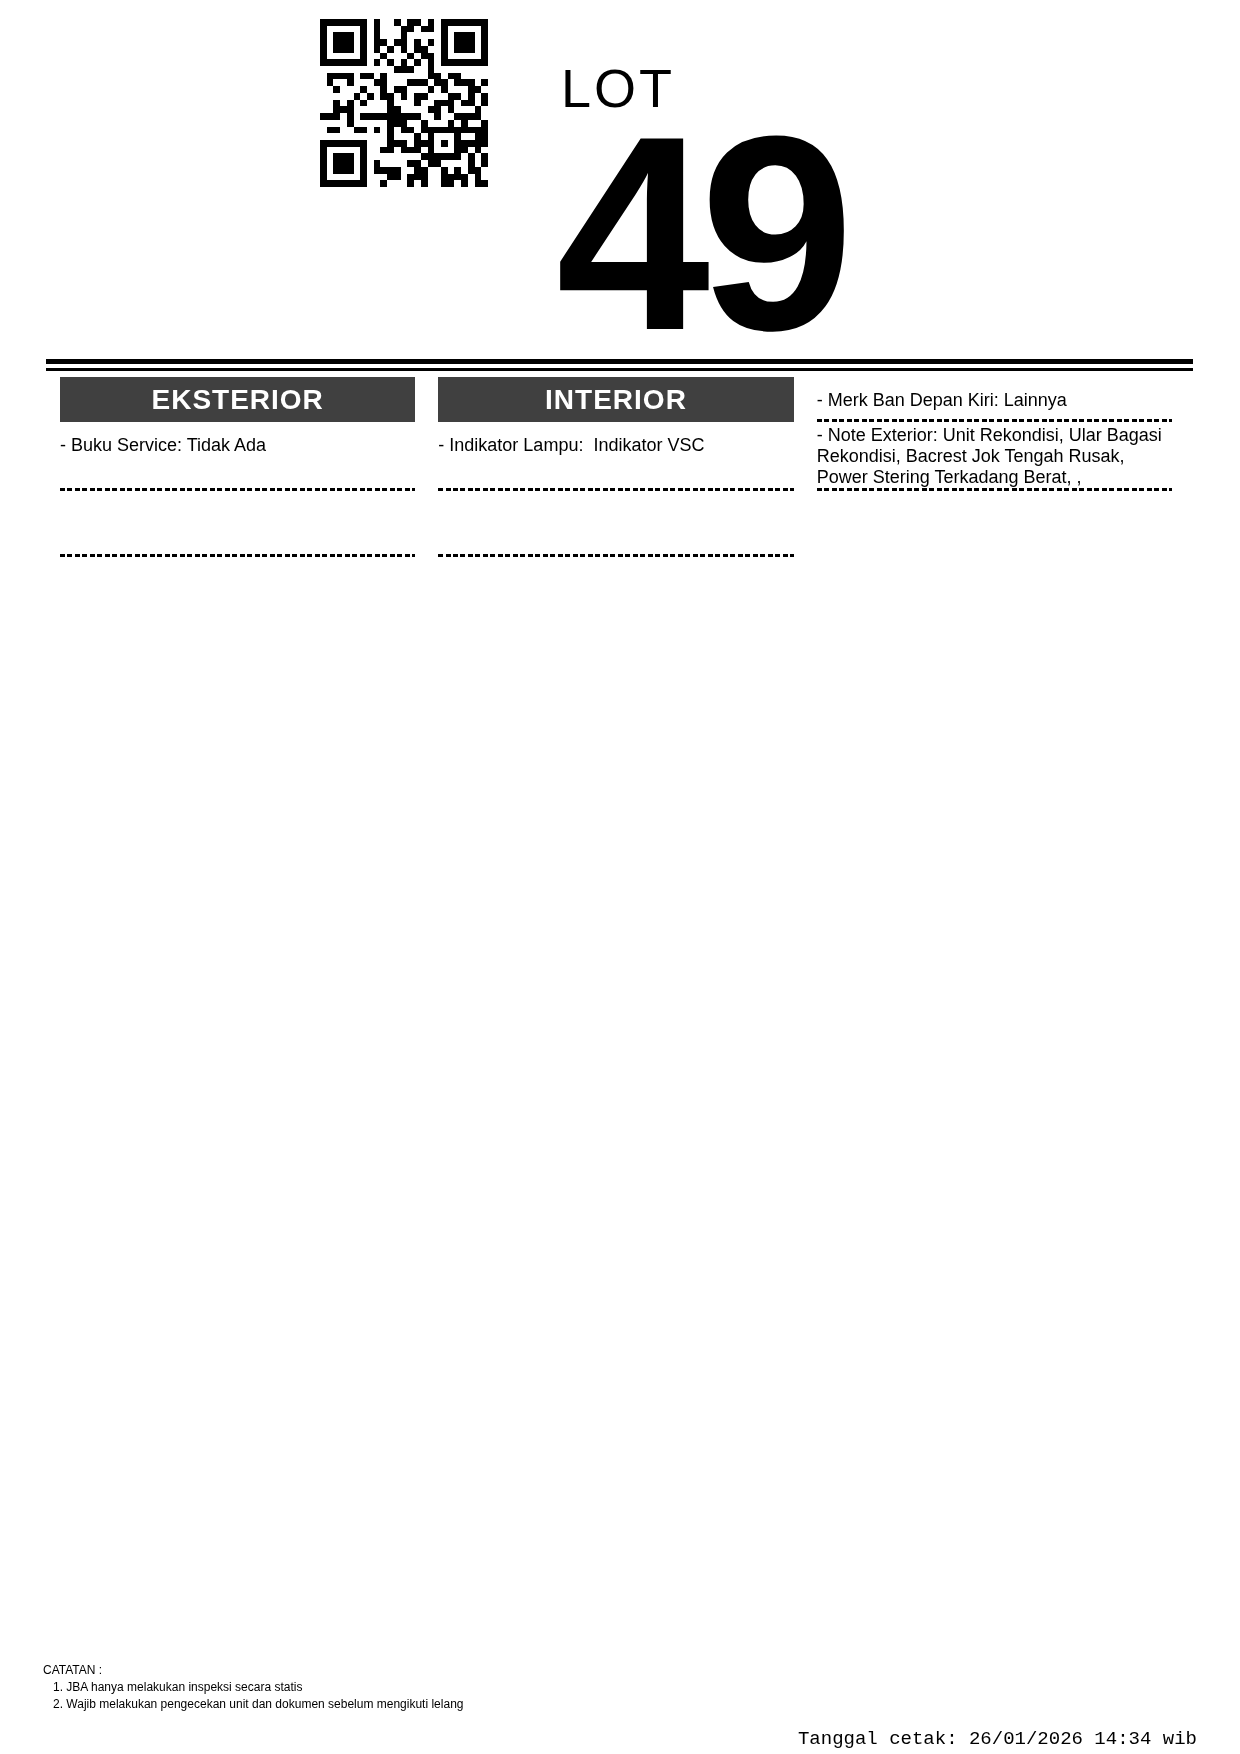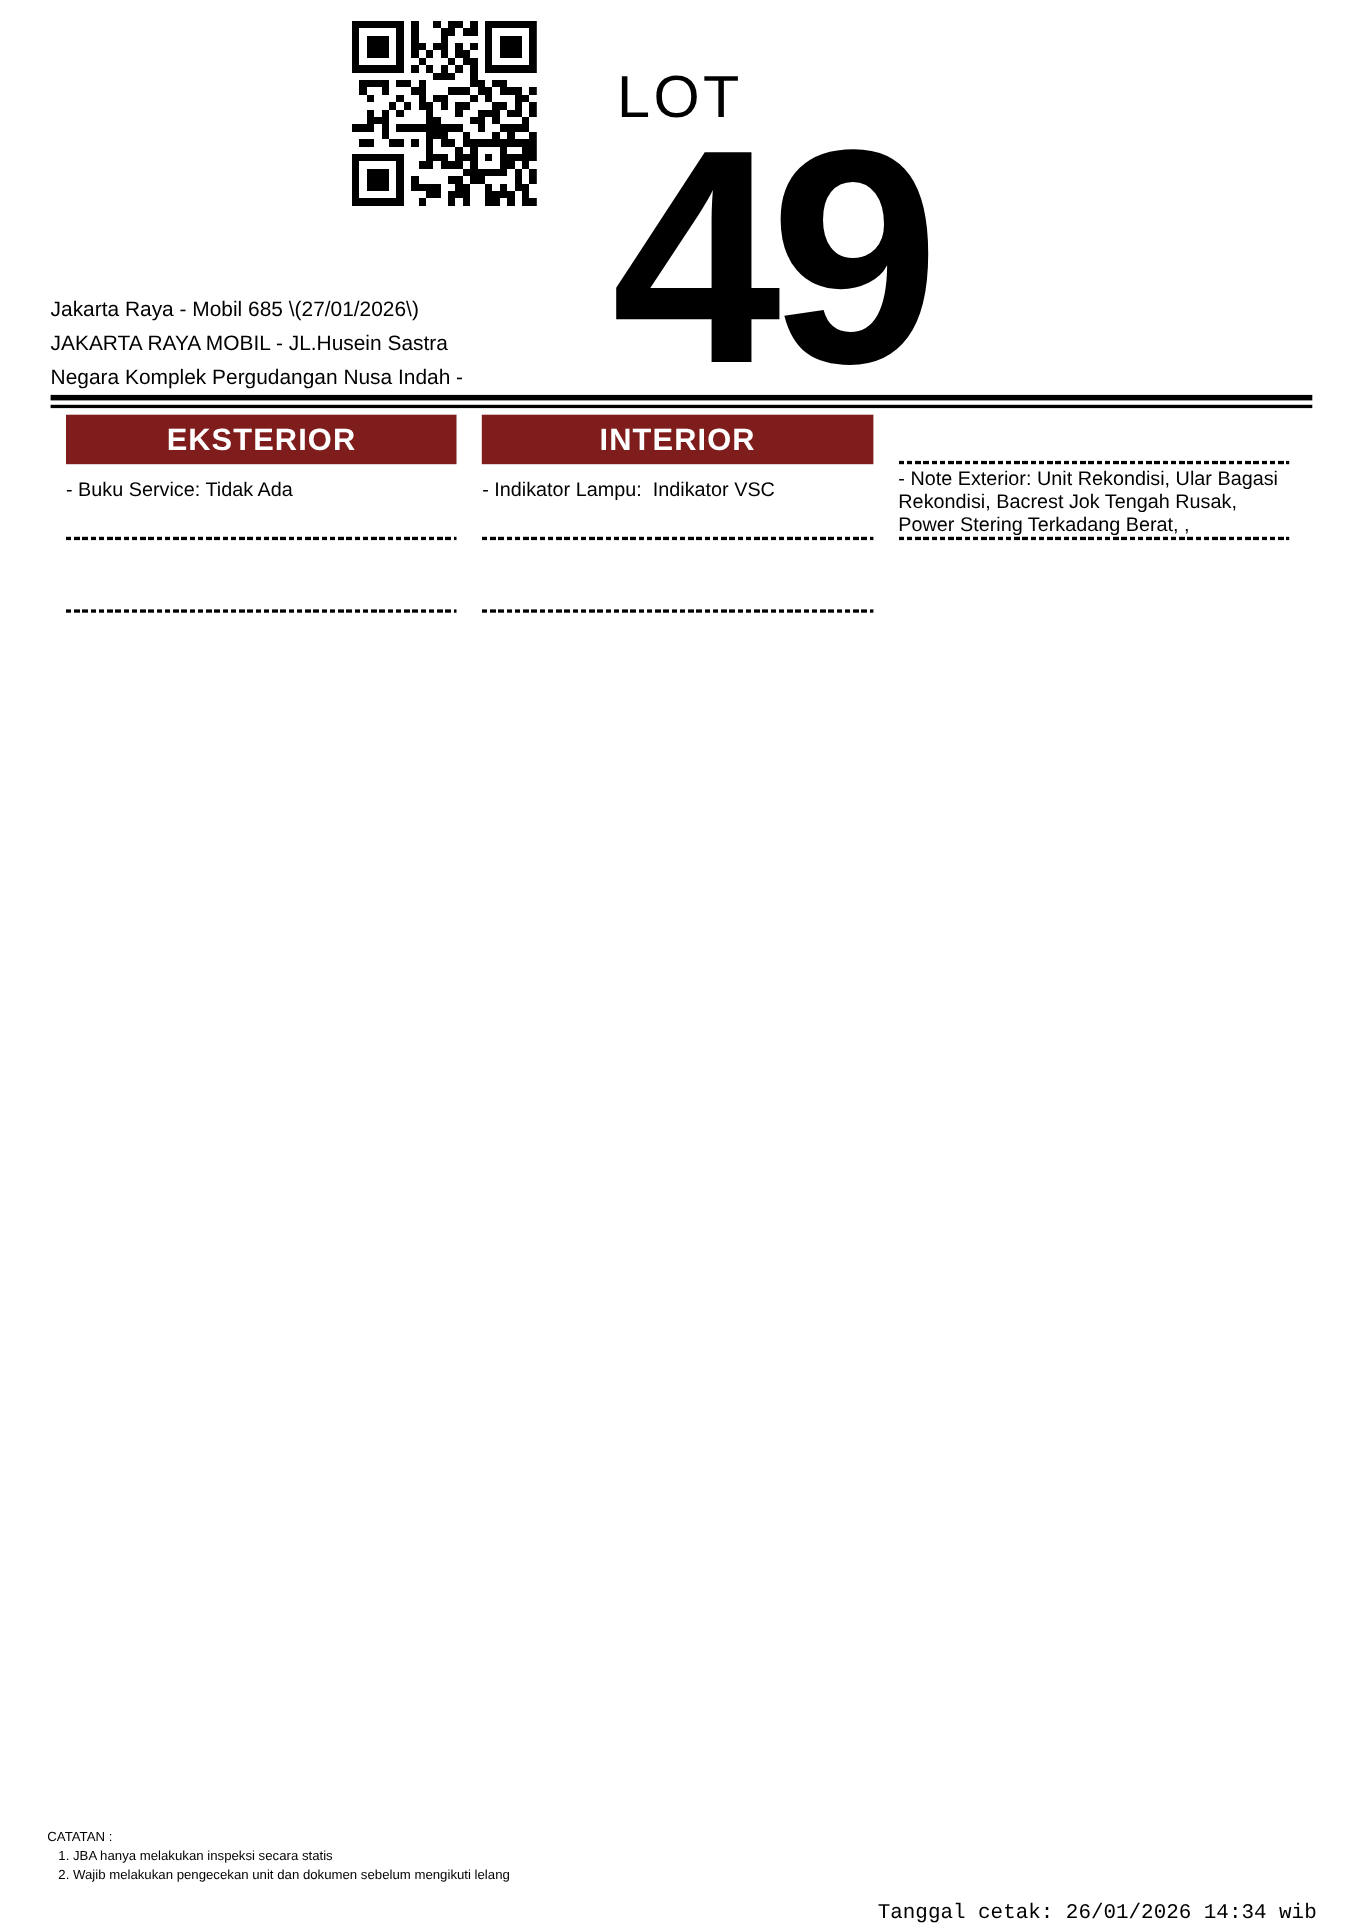--- a/index.html
+++ b/index.html
@@ -35,21 +35,21 @@
   }
 
   
   .cols{
     position:absolute;left:60px;top:377px;width:1112px;
     display:grid;
     grid-template-columns:repeat(3,1fr);
     column-gap:23px;
   }
   .col-header{
-    height:45px;background:#7f1d1d;color:#fff;
+    height:45px;background:#404040;color:#fff;
     font-size:28px;font-weight:bold;letter-spacing:1px;
     text-align:center;line-height:45px;
   }
   .cell{display:flex;flex-direction:column;}
   .cell .txt{
     font-size:18px;line-height:21px;white-space:pre-wrap;
   }
   .cell.rowa{min-height:45px;}
   .cell.rowa .txt{padding-top:13px;}
   .cell.rowb{min-height:66px;}
@@ -391,33 +391,29 @@
       <rect x="18" y="24" width="1" height="1" fill="#000000"></rect>
       <rect x="19" y="24" width="1" height="1" fill="#000000"></rect>
       <rect x="21" y="24" width="1" height="1" fill="#000000"></rect>
       <rect x="23" y="24" width="1" height="1" fill="#000000"></rect>
       <rect x="24" y="24" width="1" height="1" fill="#000000"></rect>
     </svg>
 
   <div class="lot-label">LOT</div>
   <div class="lot-number">49</div>
 
-  <div class="address">
-    <div>Jakarta Raya - Mobil 685 \(27/01/2026\)</div>
-    <div>JAKARTA RAYA MOBIL - JL.Husein Sastra</div>
-    <div>Negara Komplek Pergudangan Nusa Indah -</div>
-  </div>
 
   <div class="double-rule"></div>
 
   <div class="cols">
     <div class="col-header">EKSTERIOR</div>
     <div class="col-header">INTERIOR</div>
 
     <div class="cell rowa">
+      <div class="txt">- Merk Ban Depan Kiri: Lainnya</div>
       <div class="dotline"></div>
     </div>
     <div class="cell rowa">
       <div class="txt">- Buku Service: Tidak Ada</div>
       <div class="dotline"></div>
     </div>
     <div class="cell rowa">
       <div class="txt">- Indikator Lampu:  Indikator VSC</div>
       <div class="dotline"></div>
     </div>

